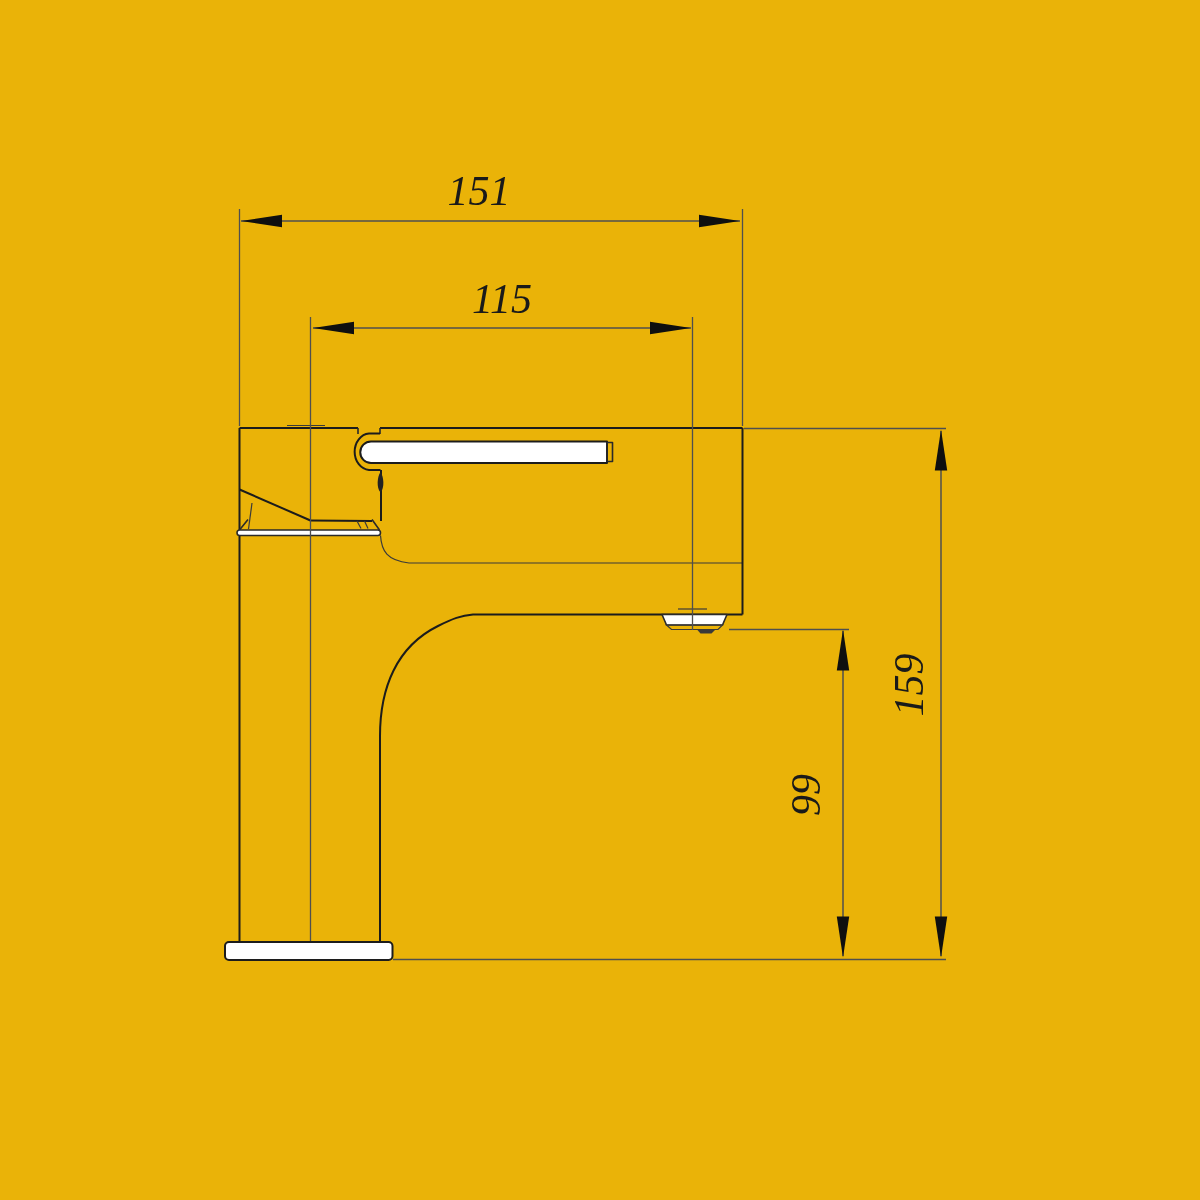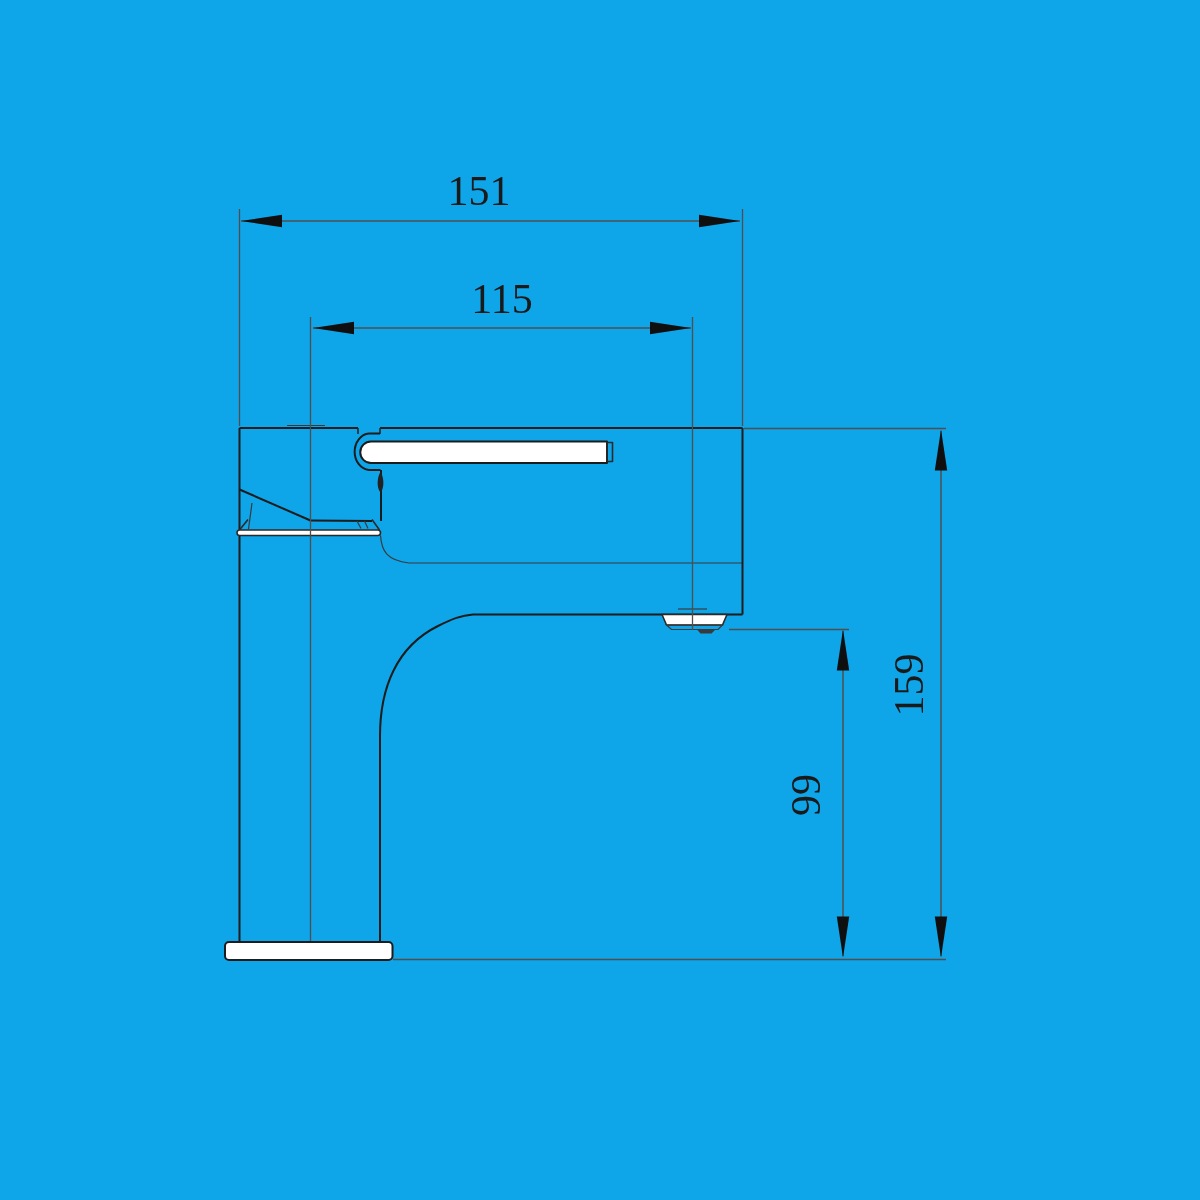--- a/index.html
+++ b/index.html
@@ -4,22 +4,23 @@
 <style>
   html, body {
     margin: 0;
     padding: 0;
     background: #ffffff;
   }
   .stage {
     position: relative;
     width: 1200px;
     height: 1200px;
-    background: #0ea5e9;
+    background: #eab308;
     overflow: hidden;
+    font-style: italic;
   }
   svg { display: block; }
 
   
   .ol   { stroke: #1c1c1c; stroke-width: 2;   fill: none; stroke-linejoin: round; }
   .ol-w { stroke: #1c1c1c; stroke-width: 2;   fill: #ffffff; stroke-linejoin: round; }
   .med  { stroke: #2a2a2a; stroke-width: 1.6; fill: none; stroke-linejoin: round; }
   .med-w{ stroke: #2a2a2a; stroke-width: 1.6; fill: #ffffff; stroke-linejoin: round; }
   .thin { stroke: #3a3a3a; stroke-width: 1.2; fill: none; }
 

